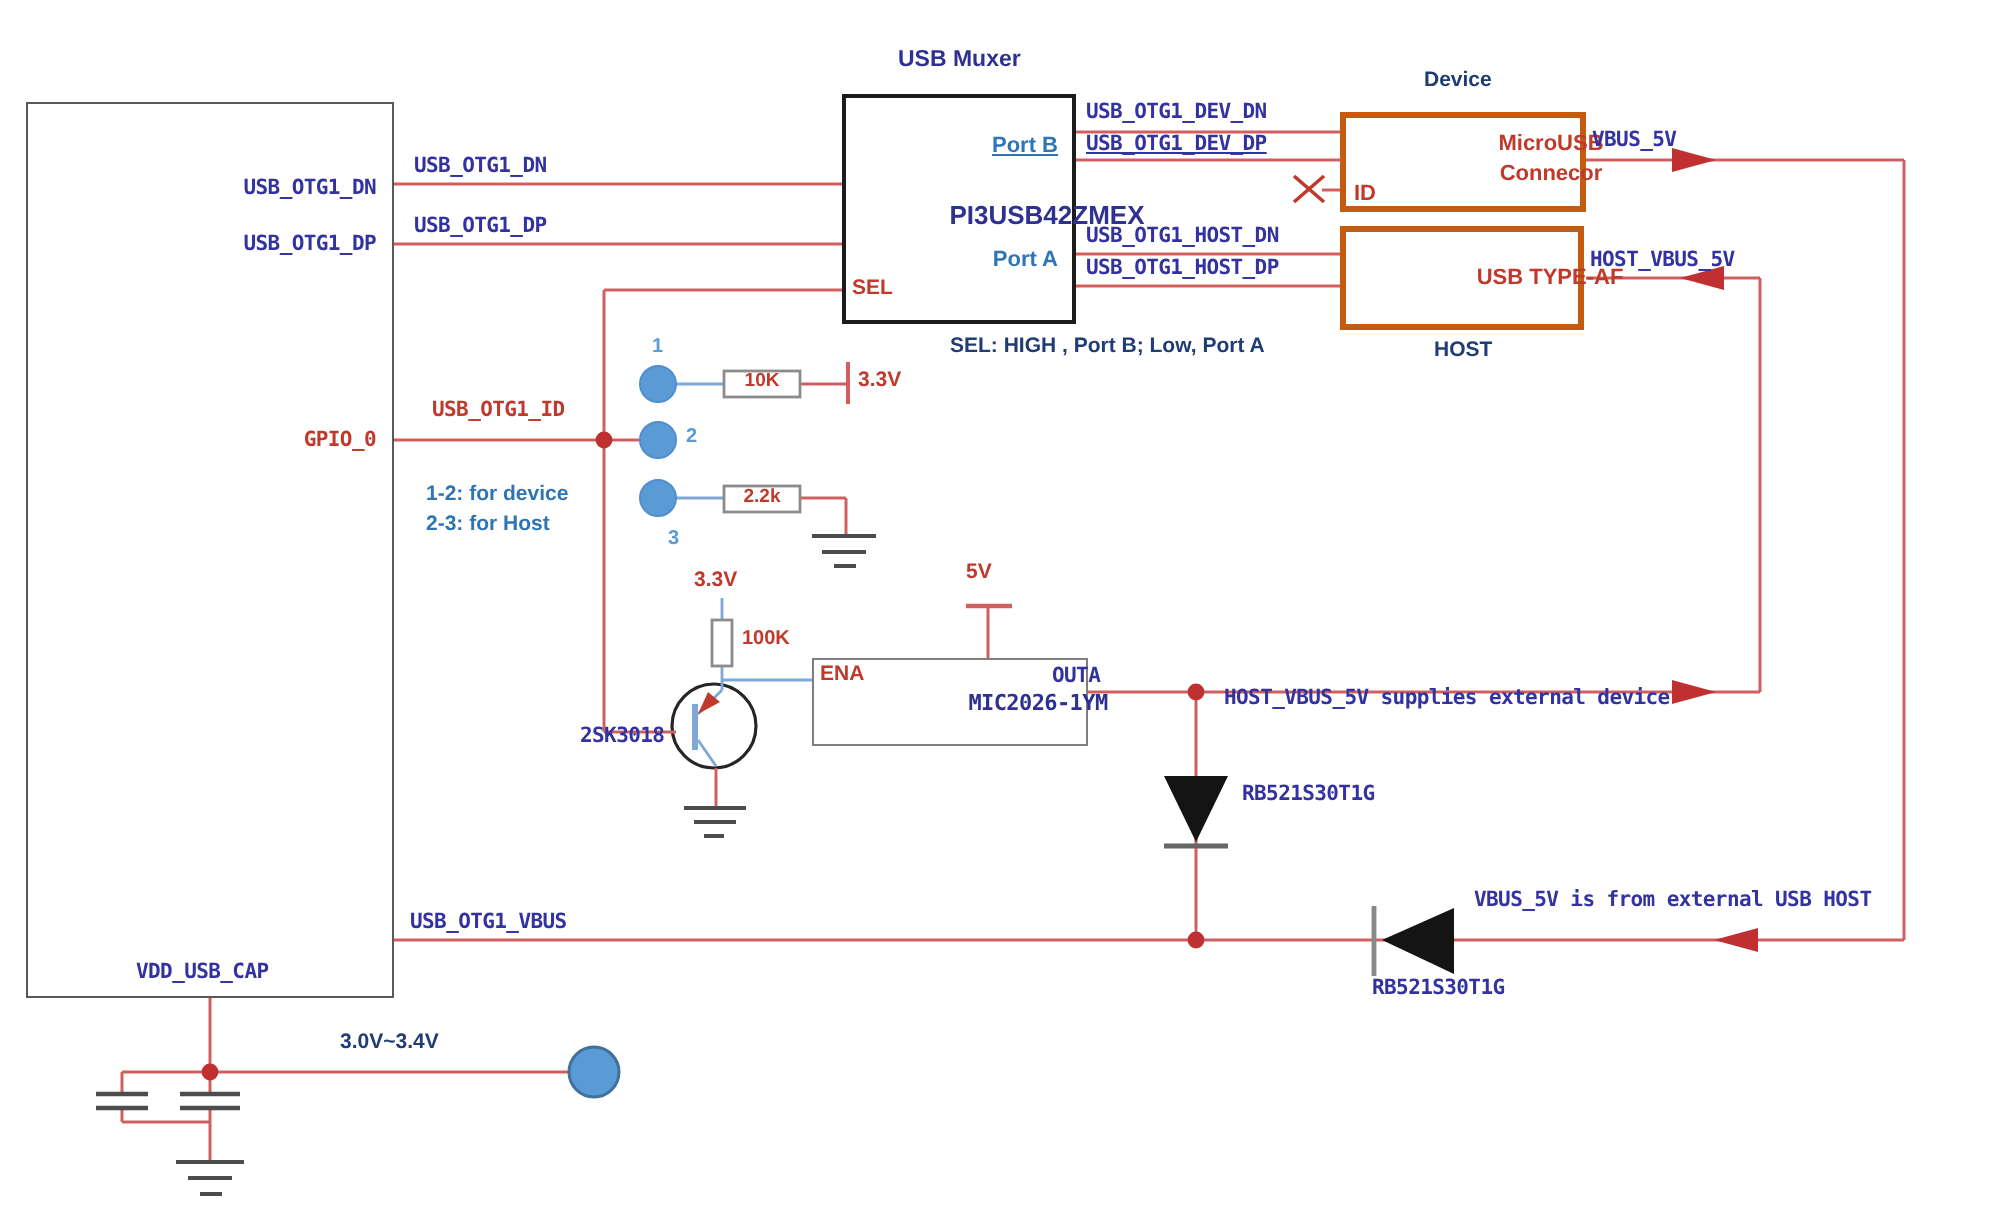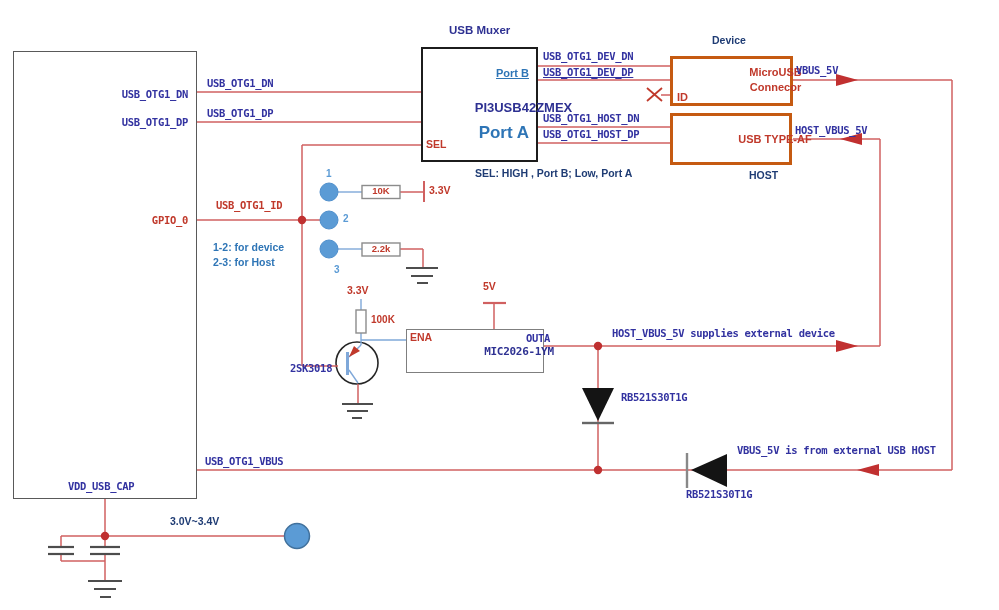--- a/index.html
+++ b/index.html
@@ -144,56 +144,56 @@
   <div class="box" style="left:13px;top:51px;width:184px;height:448px;border:1.5px solid #595959;">
     <div class="lbl mono" style="top:37px;right:8px;">USB_OTG1_DN</div>
     <div class="lbl mono" style="top:65px;right:8px;">USB_OTG1_DP</div>
     <div class="lbl mono red" style="top:163px;right:8px;">GPIO_0</div>
     <div class="lbl mono" style="top:429px;left:54px;">VDD_USB_CAP</div>
   </div>
 
   <div class="box" style="left:421px;top:47px;width:117px;height:115px;border:2px solid #1c1c1c;">
     <div class="lbl sans b" style="top:18px;right:7px;font-size:11px;color:#2e75b6;text-decoration:underline;">Port B</div>
     <div class="lbl sans sb ctr" style="top:52px;font-size:13px;color:#2e3192;">PI3USB42ZMEX</div>
-    <div class="lbl sans b" style="top:75px;right:7px;font-size:17px;color:#2e75b6;">Port A</div>
+    <div class="lbl sans b" style="top:75px;right:7px;font-size:11px;color:#2e75b6;">Port A</div>
     <div class="lbl sans sb red" style="top:90px;left:3px;font-size:10.5px;">SEL</div>
   </div>
 
   <div class="box" style="left:670px;top:56px;width:123px;height:50px;border:3px solid #c55a11;">
     <div class="lbl sans b ctr red" style="top:7px;font-size:11px;">MicroUSB</div>
     <div class="lbl sans b ctr red" style="top:22px;font-size:11px;">Connecor</div>
     <div class="lbl sans b red" style="top:32px;left:4px;font-size:11px;">ID</div>
   </div>
 
   <div class="box" style="left:670px;top:113px;width:122px;height:52px;border:3px solid #c55a11;">
     <div class="lbl sans b ctr red" style="top:17px;font-size:11px;">USB TYPE-AF</div>
   </div>
 
   <div class="box" style="left:406px;top:329px;width:138px;height:44px;border:1.5px solid #7f7f7f;">
     <div class="lbl sans b red" style="top:2px;left:3px;font-size:10.5px;">ENA</div>
     <div class="lbl mono ctr" style="top:16px;font-size:11px;color:#2e3192;">MIC2026-1YM</div>
   </div>
 
   <div class="lbl sans sb" style="left:449px;top:24px;font-size:11.5px;color:#2e3192;">USB Muxer</div>
   <div class="lbl sans sb navy" style="left:712px;top:35px;font-size:10.5px;">Device</div>
-  <div class="lbl sans b navy" style="left:717px;top:170px;font-size:10.5px;margin-left:32px;">HOST</div>
+  <div class="lbl sans b navy" style="left:717px;top:170px;font-size:10.5px;">HOST</div>
   <div class="lbl sans sb navy" style="left:475px;top:168px;font-size:10.5px;">SEL: HIGH , Port B; Low, Port A</div>
 
   <div class="lbl mono" style="left:207px;top:78px;">USB_OTG1_DN</div>
   <div class="lbl mono" style="left:207px;top:108px;">USB_OTG1_DP</div>
   <div class="lbl mono red" style="left:216px;top:200px;">USB_OTG1_ID</div>
   <div class="lbl mono" style="left:543px;top:51px;">USB_OTG1_DEV_DN</div>
   <div class="lbl mono" style="left:543px;top:67px;text-decoration:underline;">USB_OTG1_DEV_DP</div>
   <div class="lbl mono" style="left:543px;top:113px;">USB_OTG1_HOST_DN</div>
   <div class="lbl mono" style="left:543px;top:129px;">USB_OTG1_HOST_DP</div>
   <div class="lbl mono" style="left:796px;top:65px;">VBUS_5V</div>
   <div class="lbl mono" style="left:795px;top:125px;">HOST_VBUS_5V</div>
   <div class="lbl mono" style="left:205px;top:456px;">USB_OTG1_VBUS</div>
 
-  <div class="lbl mono" style="left:612px;top:328px;text-align:center;">HOST_VBUS_5V supplies external device</div>
+  <div class="lbl mono" style="left:612px;top:344px;text-align:center;">HOST_VBUS_5V supplies external device</div>
   <div class="lbl mono" style="left:737px;top:445px;">VBUS_5V is from external USB HOST</div>
 
   <div class="lbl mono" style="left:621px;top:392px;">RB521S30T1G</div>
   <div class="lbl mono" style="left:686px;top:489px;">RB521S30T1G</div>
 
   <div class="lbl mono" style="left:526px;top:333px;">OUTA</div>
   <div class="lbl mono" style="left:290px;top:363px;">2SK3018</div>
 
   <div class="lbl sans b lightblue" style="left:326px;top:168px;font-size:10px;">1</div>
   <div class="lbl sans b lightblue" style="left:343px;top:213px;font-size:10px;">2</div>

